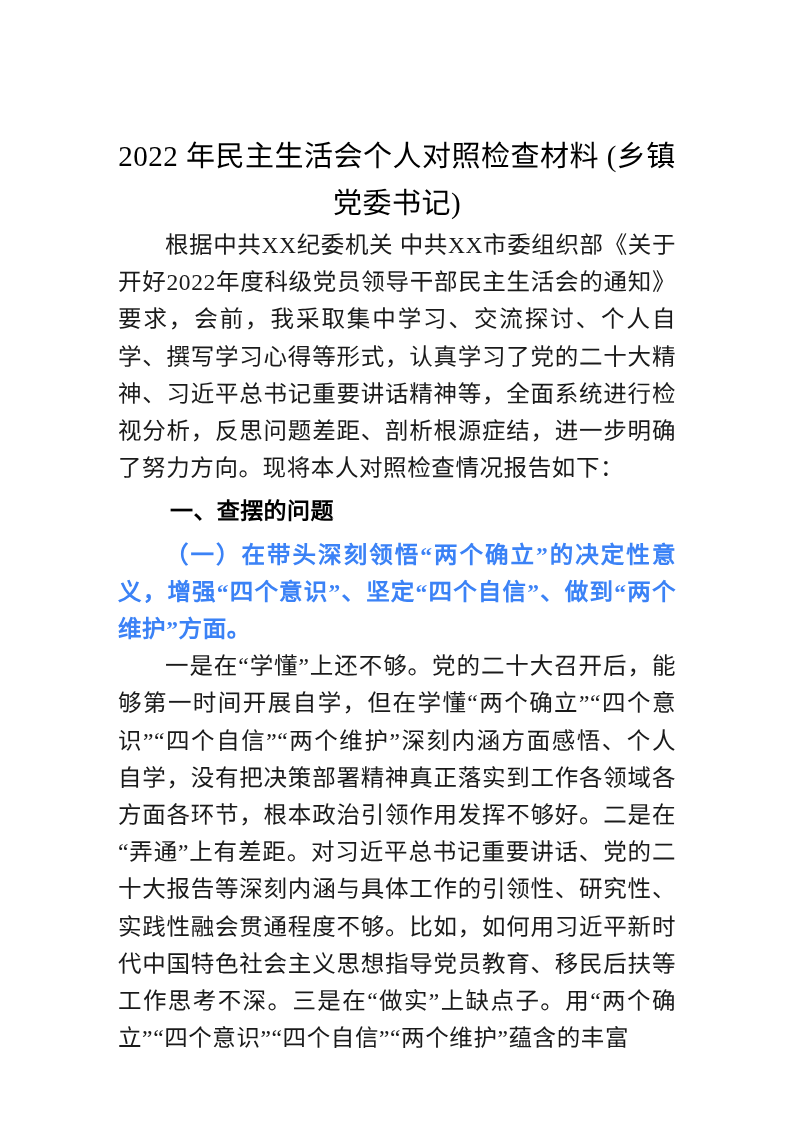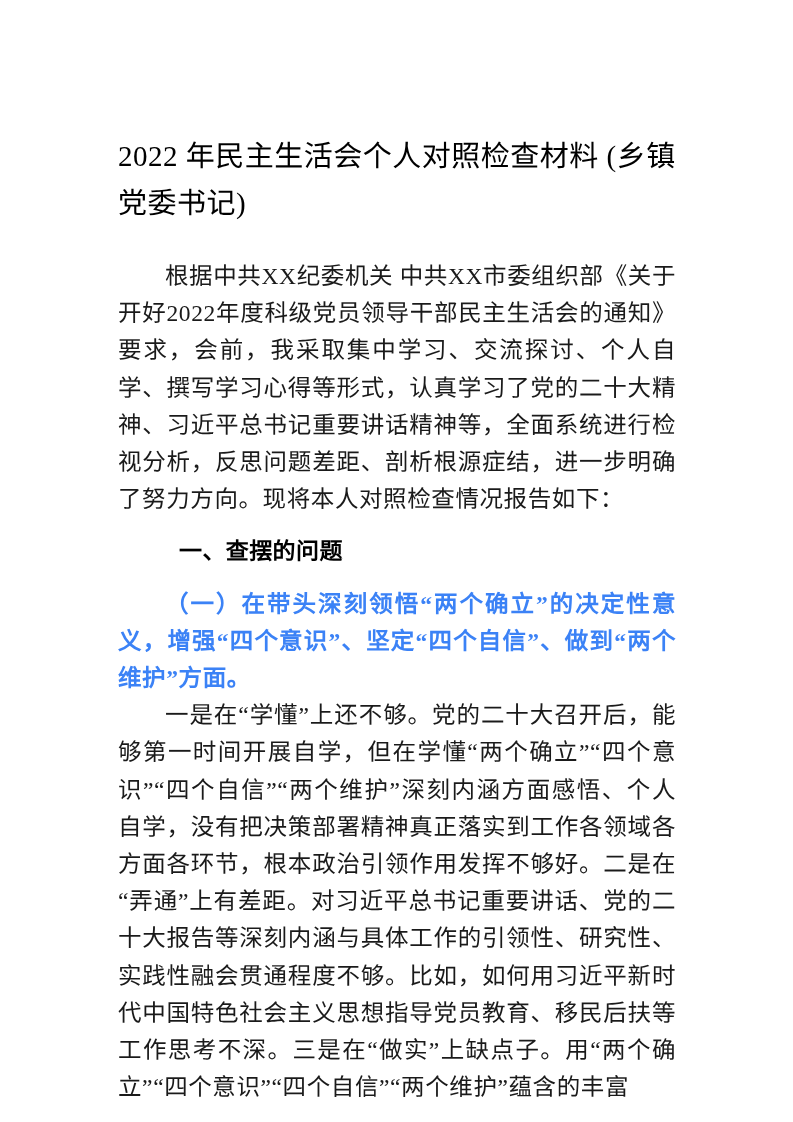--- a/index.html
+++ b/index.html
@@ -29,21 +29,21 @@
 
   
   .doc-title {
     margin: 0;
     padding: 0;
     font-family: "Liberation Serif", "DejaVu Serif", serif;
     font-size: 29px;
     line-height: 47px;
     font-weight: 400;
     color: #000000;
-    text-align: left;
+    text-align: center;
     letter-spacing: 0.5px;
     padding-top: 133px;
   }
 
   
   .para {
     margin: 0;
     padding: 0;
     font-family: "Liberation Serif", "DejaVu Serif", serif;
     font-size: 23.5px;
@@ -51,26 +51,25 @@
     color: #1a1a1a;
     text-align: justify;
     text-justify: inter-ideograph;
     text-indent: 47px;
     letter-spacing: 0.6px;
     word-break: break-all;
   }
 
   
   .para.first-para {
-    margin-top: 31px;
   }
 
   
   .heading-1 {
-    margin: 15px;
+    margin: 6px;
     padding: 0;
     font-family: "Liberation Sans", "DejaVu Sans", sans-serif;
     font-size: 23px;
     line-height: 37.2px;
     font-weight: 700;
     color: #000000;
     text-indent: 46px;
     letter-spacing: 0.4px;
   }
 

